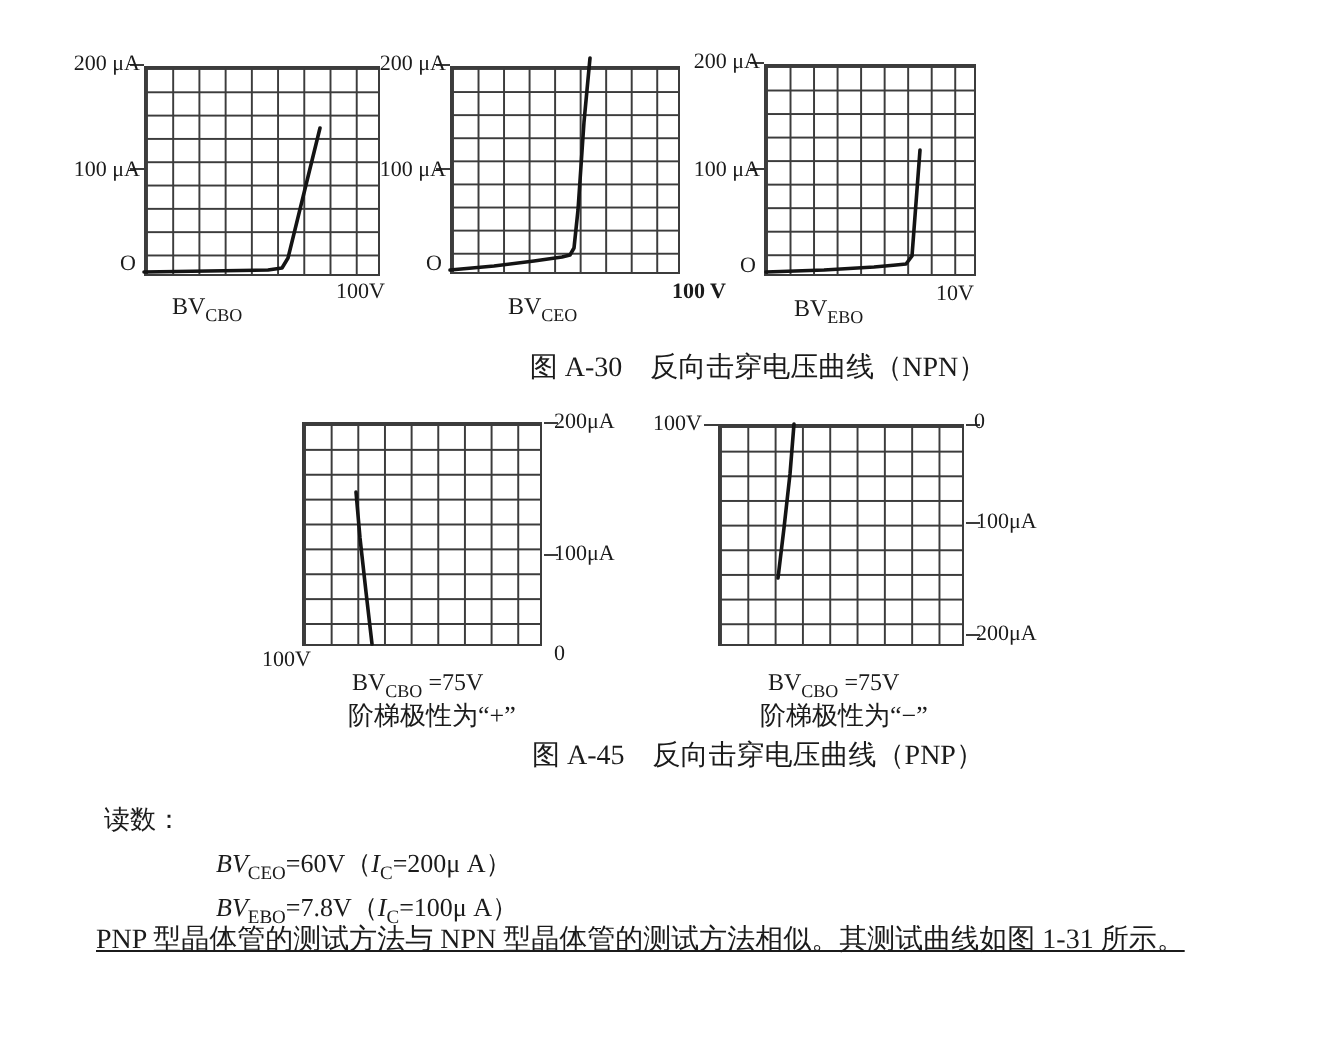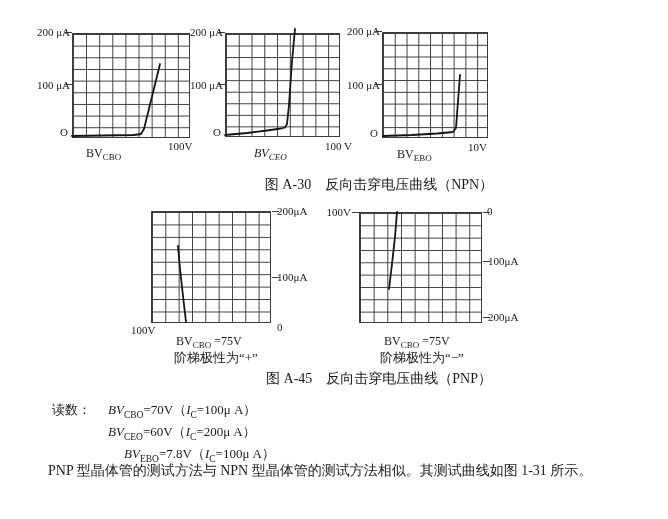--- a/index.html
+++ b/index.html
@@ -13,21 +13,21 @@
   .lbl{position:absolute;font-size:11px;line-height:12px;white-space:nowrap;}
   .r{text-align:right;}
   .c{}
   .tick{position:absolute;width:7px;height:1px;background:#3c3c3c;}
   .bv{font-size:12px;}
   .bv sub{font-size:9px;}
   .cap{position:absolute;left:0;width:668px;text-align:center;font-size:14px;line-height:15px;margin-left:45px;}
   .reading{position:absolute;font-size:13px;line-height:14px;white-space:nowrap;}
   .reading .it{font-style:italic;}
   .reading sub{font-size:9.5px;}
-  .para{position:absolute;font-size:14px;line-height:15px;white-space:nowrap;}
+  .para{position:absolute;font-size:14px;line-height:15px;white-space:nowrap;text-decoration:underline;}
 </style>
 </head>
 <body>
 
 <div class="page">
 
   <div class="grid" style="left:72px;top:33px;width:118px;height:105px;background-size:13.11px 11.67px;"></div>
   <svg class="curve" style="left:72px;top:33px;" width="118" height="105" viewBox="0 0 118 105">
     <path d="M0,103 L62,102 L69,101 L72,96 L88,31"></path>
   </svg>
@@ -43,22 +43,22 @@
 
   <div class="grid" style="left:225px;top:33px;width:115px;height:104px;background-size:12.78px 11.56px;"></div>
   <svg class="curve" style="left:225px;top:33px;" width="115" height="104" viewBox="0 0 115 104">
     <path d="M0,102 L22,100 L42,97.5 L56,95.5 L60,94.5 L62,91 L64,72 L67,28 L70,-4"></path>
   </svg>
   <div class="tick" style="left:218px;top:32px;"></div>
   <div class="tick" style="left:218px;top:84px;"></div>
   <div class="lbl r" style="left:181px;top:26px;width:42px;">200 μA</div>
   <div class="lbl r" style="left:181px;top:79px;width:42px;">100 μA</div>
   <div class="lbl r" style="left:207px;top:126px;width:14px;">O</div>
-  <div class="lbl" style="left:325px;top:140px;">100 V</div>
-  <div class="lbl bv c" style="left:254px;top:147px;width:70px;font-style:italic;">
+  <div class="lbl" style="left:336px;top:140px;font-weight:bold;">100 V</div>
+  <div class="lbl bv c" style="left:254px;top:147px;width:70px;">
     <span>BV</span><sub>CEO</sub>
   </div>
 
   <div class="grid" style="left:382px;top:32px;width:106px;height:106px;background-size:11.78px 11.78px;"></div>
   <svg class="curve" style="left:382px;top:32px;" width="106" height="106" viewBox="0 0 106 106">
     <path d="M1,104 L30,103 L55,101.5 L66,100.5 L71,100 L74,96 L78,43"></path>
   </svg>
   <div class="tick" style="left:375px;top:31px;"></div>
   <div class="tick" style="left:375px;top:84px;"></div>
   <div class="lbl r" style="left:338px;top:25px;width:42px;">200 μA</div>
@@ -100,25 +100,22 @@
   <div class="lbl" style="left:488px;top:311px;">200μA</div>
   <div class="lbl bv c" style="left:384px;top:335px;width:90px;">
     <span>BV</span><sub>CBO</sub><span> =75V</span>
   </div>
   <div class="lbl" style="left:380px;top:352px;font-size:13px;">阶梯极性为“−”</div>
 
   <div class="cap" style="top:371px;">图 A-45　反向击穿电压曲线（PNP）</div>
 
   <div class="reading" style="left:52px;top:403px;">读数：</div>
 
-  <div class="reading" style="left:108px;top:403px;">
-    <span class="it">BV</span><sub>CBO</sub><span>=70V（</span><span class="it">I</span><sub>C</sub><span>=100μ A）</span>
-  </div>
   <div class="reading" style="left:108px;top:425px;">
     <span class="it">BV</span><sub>CEO</sub><span>=60V（</span><span class="it">I</span><sub>C</sub><span>=200μ A）</span>
   </div>
-  <div class="reading" style="left:108px;top:447px;margin-left:16px;">
+  <div class="reading" style="left:108px;top:447px;">
     <span class="it">BV</span><sub>EBO</sub><span>=7.8V（</span><span class="it">I</span><sub>C</sub><span>=100μ A）</span>
   </div>
 
   <div class="para" style="left:48px;top:463px;">PNP 型晶体管的测试方法与 NPN 型晶体管的测试方法相似。其测试曲线如图 1-31 所示。</div>
 
 </div>
 
 </body></html>

